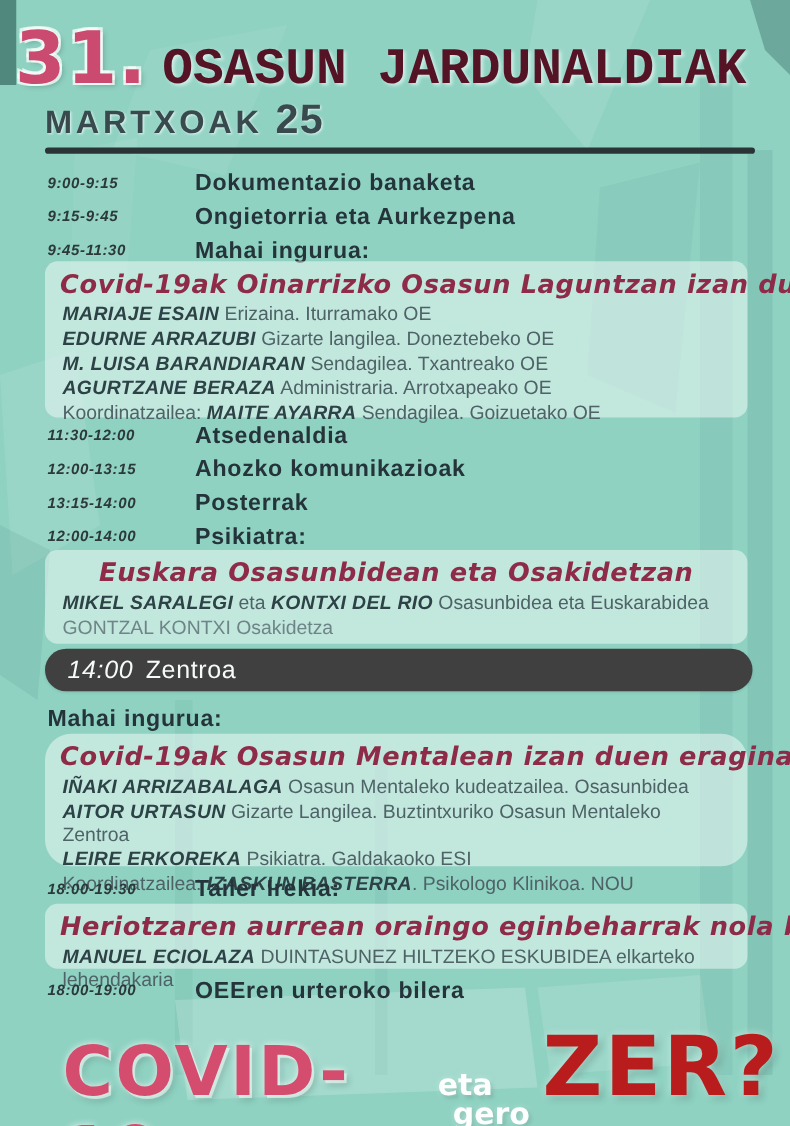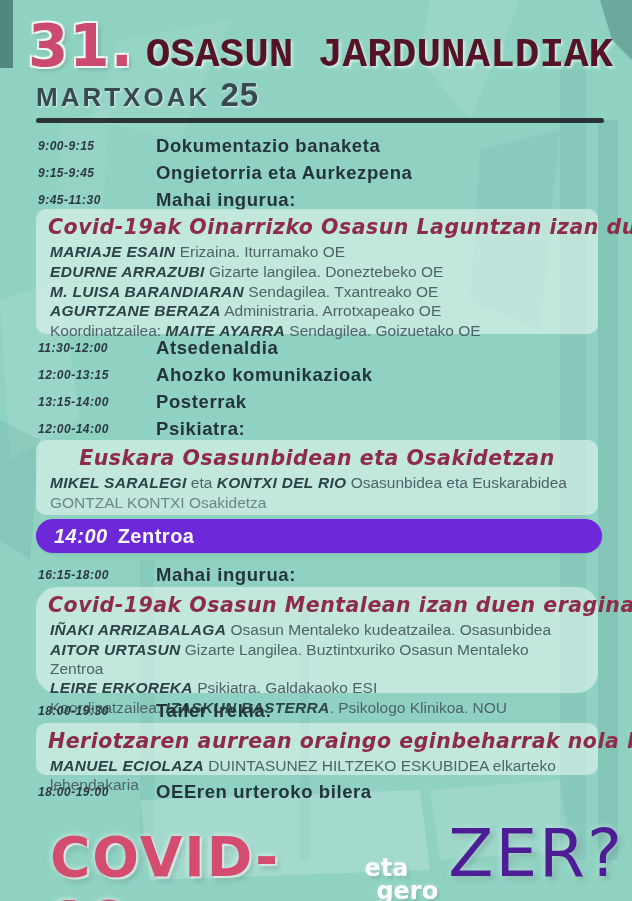--- a/index.html
+++ b/index.html
@@ -7,21 +7,21 @@
     position:relative;
     width:632px;height:901px;
     background:#8fd2c2;
     overflow:hidden;
     font-family:"Liberation Sans",sans-serif;
     margin:0 auto;
   }
   .texture{position:absolute;inset:0;pointer-events:none;}
 
   
-  .hdr{position:absolute;top:12px;left:28px;display:flex;align-items:baseline;gap:12px;}
+  .hdr{position:absolute;top:12px;left:12px;display:flex;align-items:baseline;gap:12px;}
   .hdr-num{
     font-family:"DejaVu Sans",sans-serif;
     font-size:58px;font-weight:bold;color:#cb4a6f;letter-spacing:1px;
     text-shadow:2px 2px 0 rgba(244,252,249,.8),-2px -2px 0 rgba(244,252,249,.8),
                 2px -2px 0 rgba(244,252,249,.8),-2px 2px 0 rgba(244,252,249,.8),
                 3px 3px 4px rgba(30,60,55,.25);
   }
   .hdr-title{
     font-family:"Liberation Mono",monospace;
     font-size:41px;font-weight:bold;color:#541426;letter-spacing:0px;
@@ -74,23 +74,23 @@
   .speaker{
     margin:0 0 1px 2px;font-size:15.5px;line-height:18.8px;color:#4e6367;
   }
   .speaker b{font-style:italic;color:#2d4246;letter-spacing:.3px;}
   .speaker .plain{font-style:normal;font-weight:normal;}
   .speaker.muted, .speaker.muted .plain{color:#6e8588;}
 
   
   .lunch-bar{
     position:absolute;top:519px;left:36px;width:566px;height:34px;
-    background:#6d28d9;border-radius:17px;
+    background:#404040;border-radius:17px;
     display:flex;align-items:center;padding-left:18px;box-sizing:border-box;
-    color:#f6fbf9;font-weight:bold;font-size:20px;letter-spacing:.5px;
+    color:#f6fbf9;font-weight:normal;font-size:20px;letter-spacing:.5px;
     box-shadow:0 1px 2px rgba(30,70,62,.15);
   }
   .lunch-bar .time-i{font-style:italic;margin-right:10px;}
 
   
   .footer{
     position:absolute;top:815px;left:50px;right:8px;
     display:flex;align-items:baseline;
     font-family:"DejaVu Sans",sans-serif;
   }
@@ -98,21 +98,21 @@
     font-size:55px;font-weight:bold;color:#d44d6e;letter-spacing:2px;
     text-shadow:0 0 6px rgba(240,252,248,.9),2px 2px 0 rgba(240,252,248,.6),3px 4px 5px rgba(40,80,70,.3);
   }
   .etagero{
     display:flex;flex-direction:column;margin-left:14px;
     color:#fdfefe;font-weight:bold;font-size:24px;line-height:23px;
     text-shadow:0 0 5px rgba(190,230,220,.8),2px 2px 3px rgba(40,80,70,.25);
   }
   .etagero .gero{padding-left:12px;}
   .zer{
-    font-size:66px;font-weight:normal;color:#4c1d95;margin-left:10px;letter-spacing:2px;
+    font-size:66px;font-weight:bold;color:#b91c1c;margin-left:10px;letter-spacing:2px;
     text-shadow:0 0 7px rgba(200,235,226,.9),3px 3px 5px rgba(40,80,70,.3);
   }
 </style>
 </head>
 <body>
 
 <div class="poster">
 
   <svg class="texture" width="632" height="901" viewBox="0 0 632 901" xmlns="http://www.w3.org/2000/svg">
     <rect x="0" y="0" width="13" height="68" fill="#1d4a46" opacity="0.55"></rect>
@@ -190,21 +190,20 @@
     <p class="speaker"><b>MIKEL SARALEGI</b><span class="plain"> eta </span><b>KONTXI DEL RIO</b><span class="plain"> Osasunbidea eta Euskarabidea</span></p>
     <p class="speaker muted"><span class="plain">GONTZAL KONTXI Osakidetza</span></p>
   </div>
 
   <div class="lunch-bar">
     <span class="time-i">14:00</span>
     <span>Zentroa</span>
   </div>
 
   <div class="row-single r1630">
-    <span class="time">16:15-18:00</span>
     <span class="activity">Mahai ingurua:</span>
   </div>
 
   <div class="session sess3">
     <div class="session-title">Covid-19ak Osasun Mentalean izan duen eragina</div>
     <p class="speaker"><b>IÑAKI ARRIZABALAGA</b><span class="plain"> Osasun Mentaleko kudeatzailea. Osasunbidea</span></p>
     <p class="speaker"><b>AITOR URTASUN</b><span class="plain"> Gizarte Langilea. Buztintxuriko Osasun Mentaleko Zentroa</span></p>
     <p class="speaker"><b>LEIRE ERKOREKA</b><span class="plain"> Psikiatra. Galdakaoko ESI</span></p>
     <p class="speaker"><span class="plain">Koordinatzailea: </span><b>IZASKUN BASTERRA</b><span class="plain">. Psikologo Klinikoa. NOU</span></p>
   </div>

